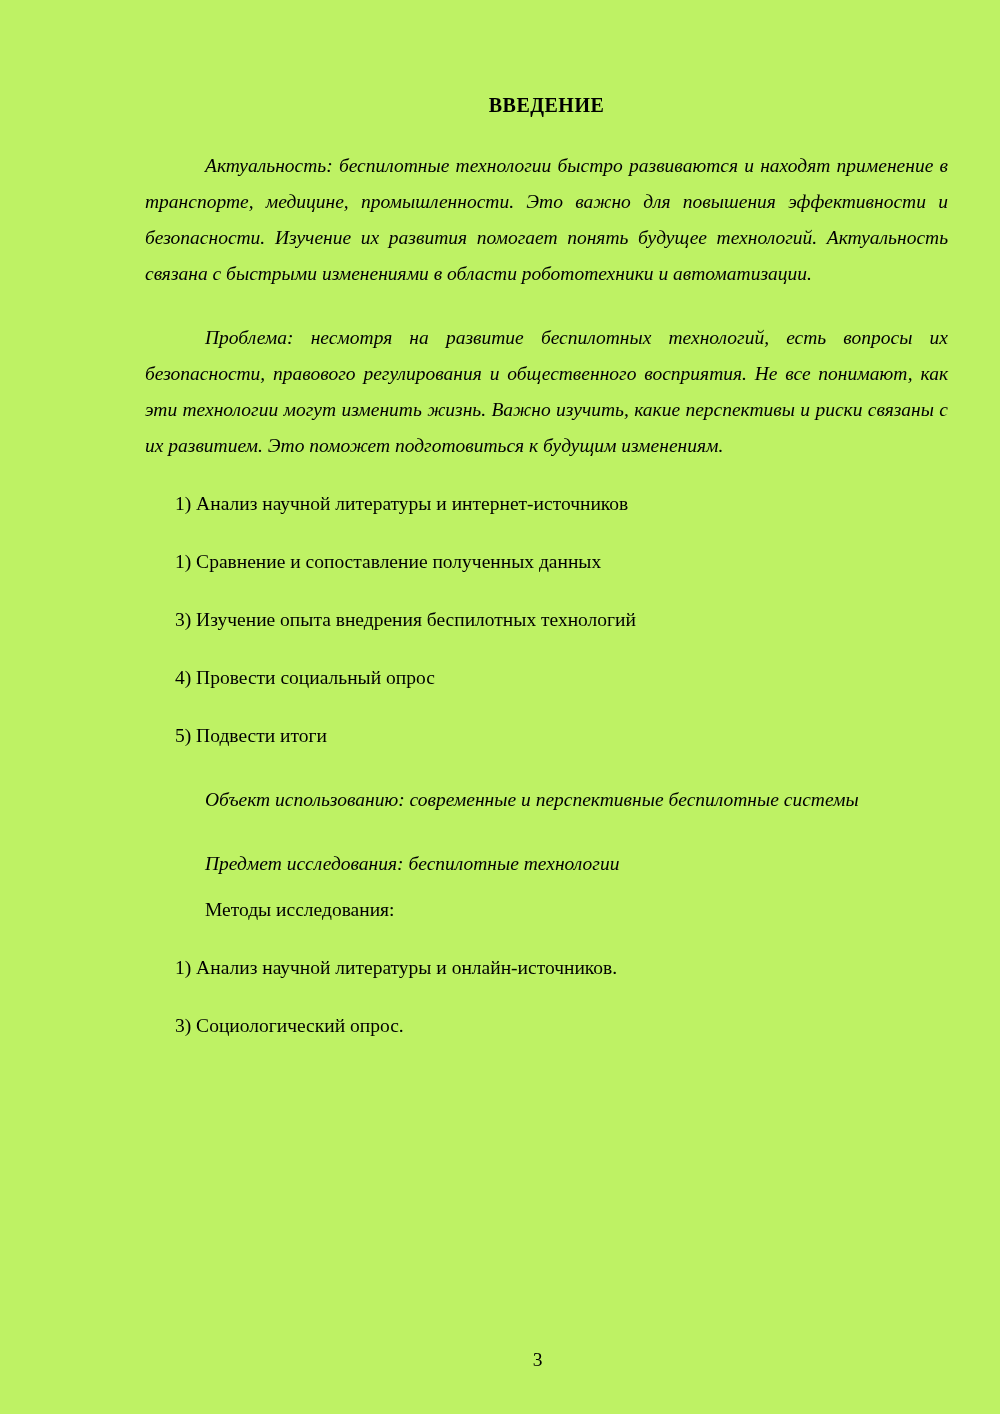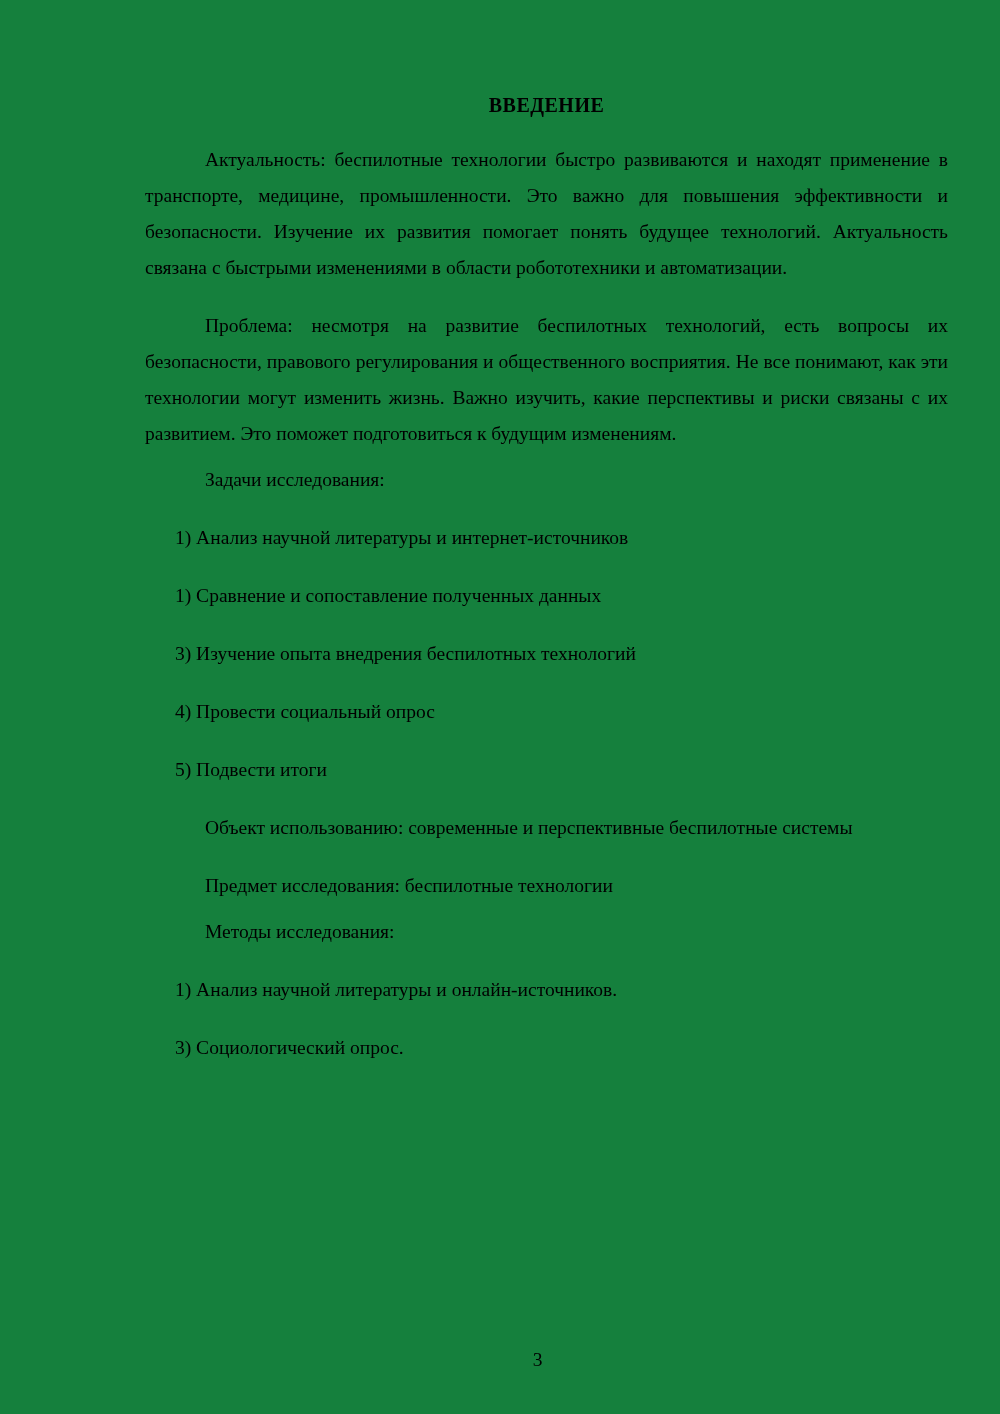--- a/index.html
+++ b/index.html
@@ -8,38 +8,39 @@
   }
   body {
     width: 1000px;
     font-family: "Liberation Serif", "DejaVu Serif", serif;
     color: #000000;
   }
   .page {
     position: relative;
     width: 1000px;
     height: 1414px;
-    background: #15803d;
+    background: #bef264;
     padding: 90px 52px 40px 145px;
     overflow: hidden;
   }
   .doc-title {
     text-align: center;
     font-weight: bold;
     font-size: 20px;
     line-height: 30px;
     letter-spacing: 0.5px;
     margin-bottom: 12px;
   }
   .para {
     font-size: 19.5px;
     line-height: 36px;
     text-align: justify;
     text-indent: 60px;
-    margin-top: 22px;
+    margin-top: 28px;
+    font-style: italic;
   }
   .section-heading {
     font-size: 19.5px;
     line-height: 36px;
     text-indent: 60px;
     margin-top: 10px;
   }
   .list-item {
     font-size: 19.5px;
     line-height: 36px;
@@ -61,21 +62,20 @@
 
 <div class="page">
 
   <h1 class="doc-title">ВВЕДЕНИЕ</h1>
 
   <p class="para">Актуальность: беспилотные технологии быстро развиваются и находят применение в транспорте, медицине, промышленности. Это важно для повышения эффективности и безопасности. Изучение их развития помогает понять будущее технологий. Актуальность связана с быстрыми изменениями в области робототехники и автоматизации.</p>
 
   <p class="para">Проблема: несмотря на развитие беспилотных технологий, есть вопросы их безопасности, правового регулирования и общественного восприятия. Не все понимают, как эти технологии могут изменить жизнь. Важно изучить, какие перспективы и риски связаны с их развитием. Это поможет подготовиться к будущим изменениям.</p>
 
 
-  <p class="section-heading">Задачи исследования:</p>
 
   <p class="list-item">1) Анализ научной литературы и интернет-источников</p>
   <p class="list-item">1) Сравнение и сопоставление полученных данных</p>
   <p class="list-item">3) Изучение опыта внедрения беспилотных технологий</p>
   <p class="list-item">4) Провести социальный опрос</p>
   <p class="list-item">5) Подвести итоги</p>
 
   <p class="para">Объект использованию: современные и перспективные беспилотные системы</p>
 
   <p class="para">Предмет исследования: беспилотные технологии</p>

